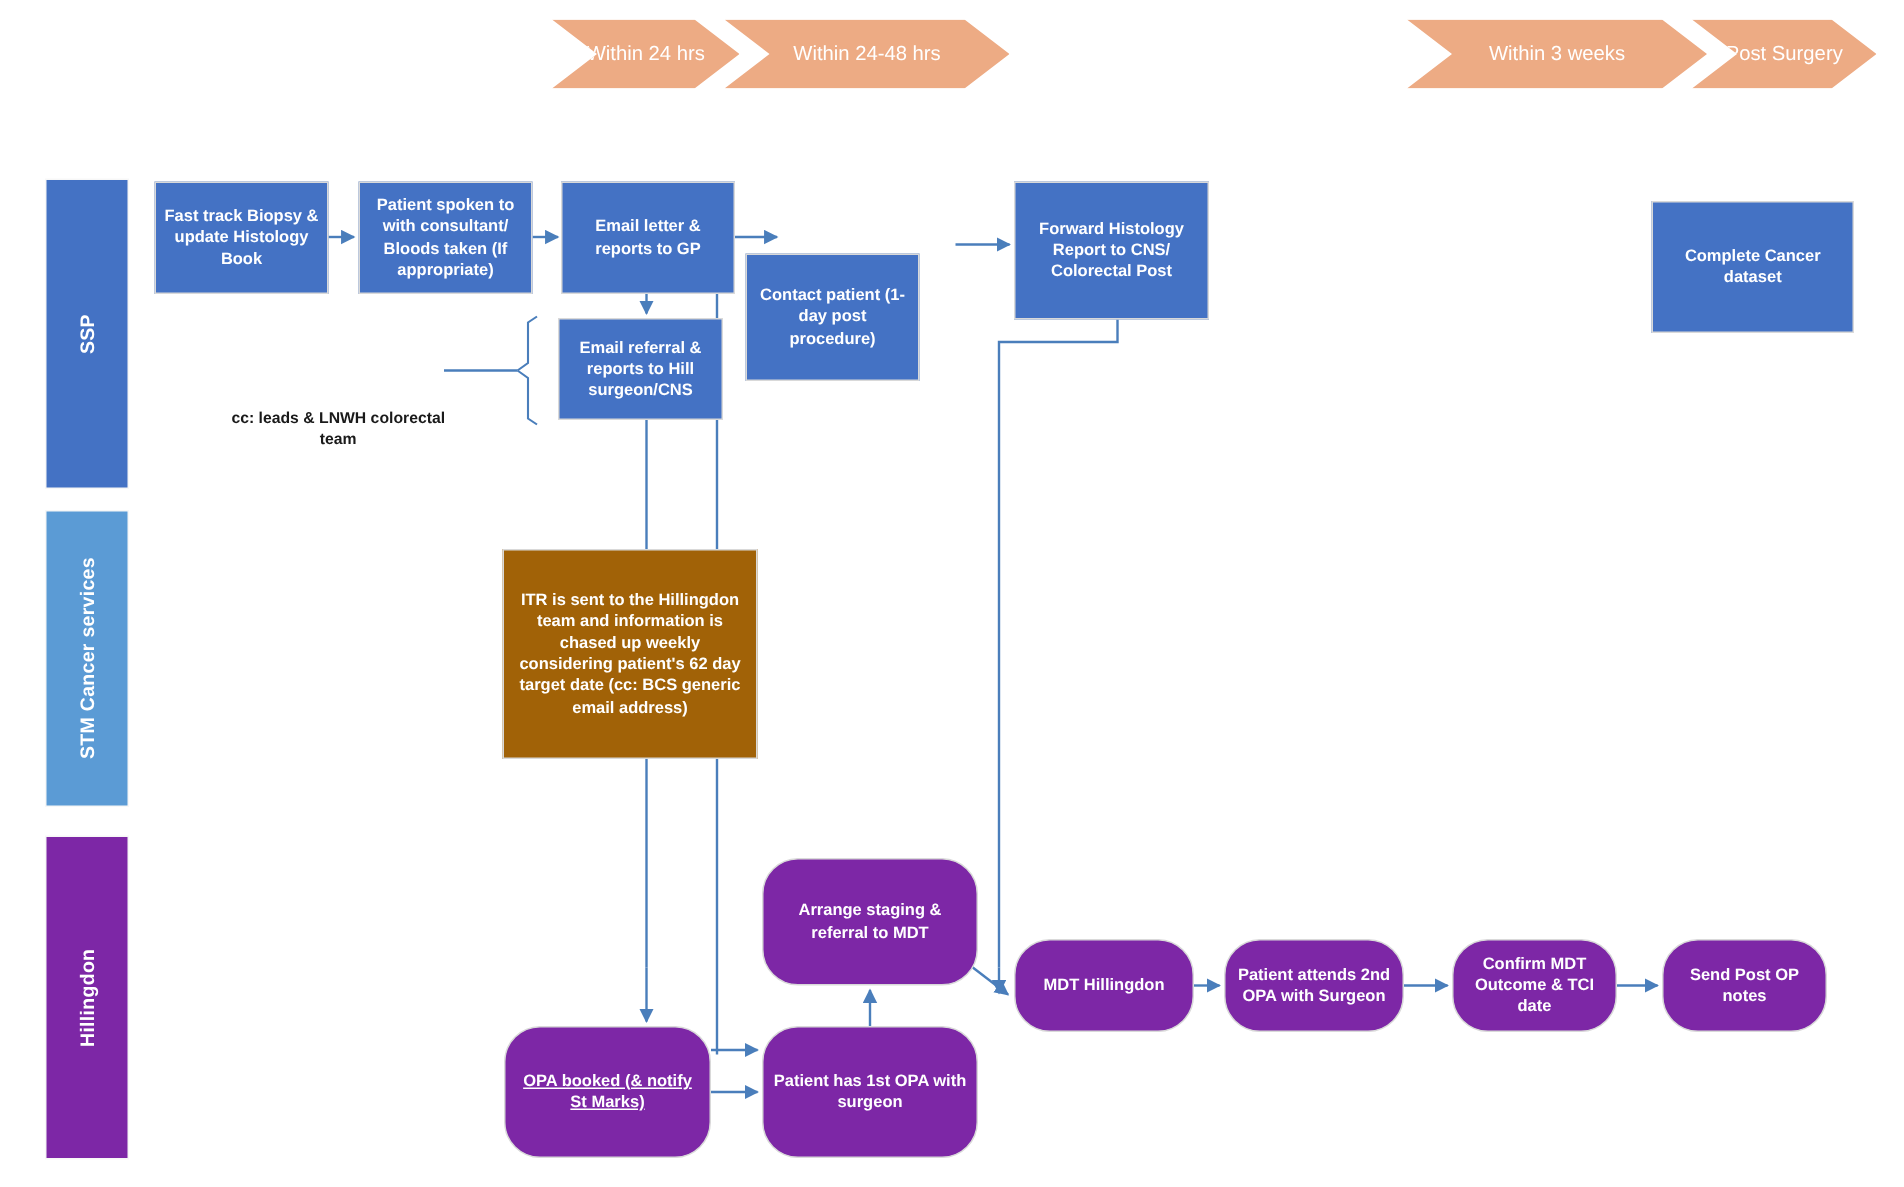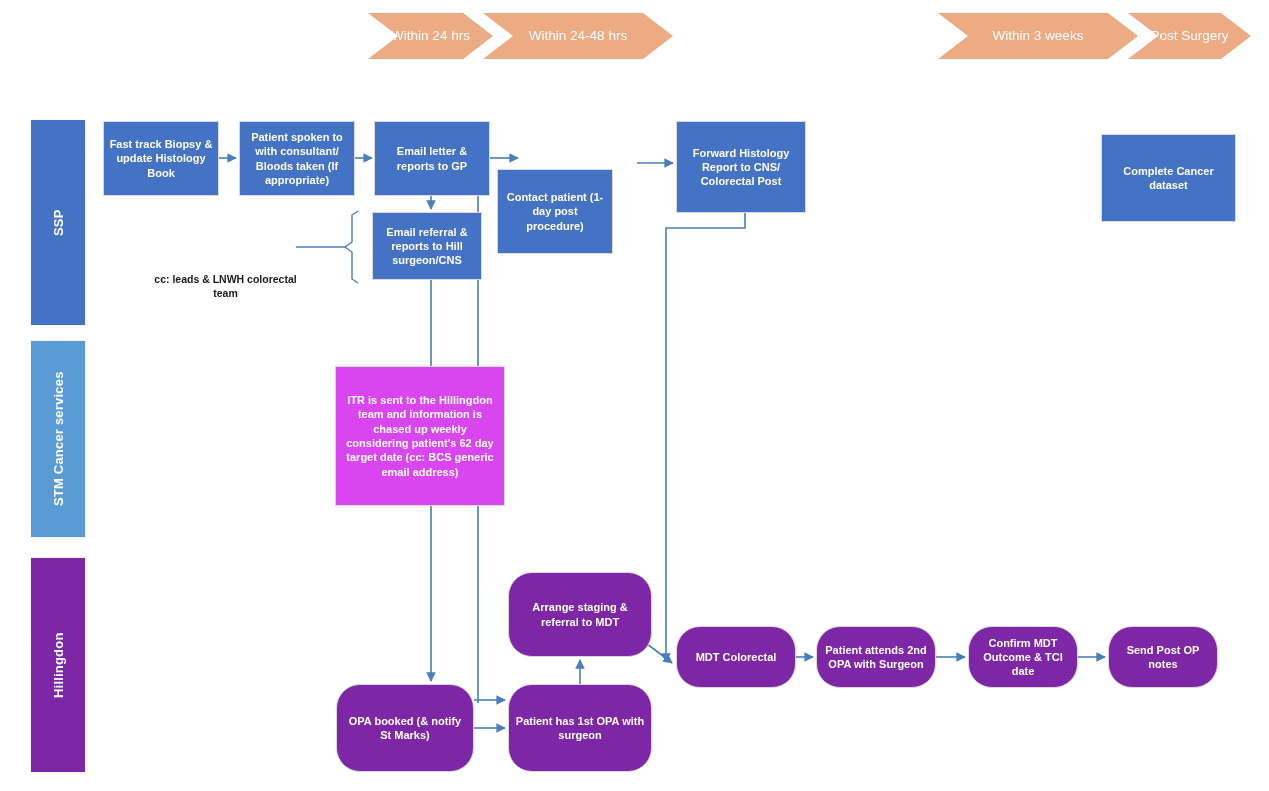--- a/index.html
+++ b/index.html
@@ -40,21 +40,21 @@
   
   .box{
     position:absolute;
     display:flex;align-items:center;justify-content:center;
     text-align:center;
     color:#ffffff;font-size:11px;font-weight:bold;line-height:1.30;
     padding:3px 5px;box-sizing:border-box;
     border:1px solid #D9D9D9;
   }
   .b-blue{background:#4472C4;}
-  .b-lblue{background:#d946ef;}
+  .b-lblue{background:#a16207;}
   .b-purple{background:#7D27A6;border-radius:24px;}
 
   .note{
     position:absolute;
     color:#1a1a1a;font-size:10.5px;font-weight:bold;
     text-align:center;line-height:1.35;
   }
 
   svg.wires{position:absolute;left:0;top:0;width:1269px;height:791px;
             pointer-events:none;overflow:visible;}
@@ -151,28 +151,28 @@
       </div>
       <div class="box b-blue" style="left: 372px; top: 212px; width: 110px; height: 68px;">
         <span>Email referral &amp; reports to Hill surgeon/CNS</span>
       </div>
       <div class="box b-lblue" style="left: 335px; top: 366px; width: 170px; height: 140px;">
         <span>ITR is sent to the Hillingdon team and information is chased up weekly considering patient's 62 day target date (cc: BCS generic email address)</span>
       </div>
       <div class="box b-purple" style="left: 508px; top: 572px; width: 144px; height: 85px;">
         <span>Arrange staging &amp; referral to MDT</span>
       </div>
-      <div class="box b-purple" style="left: 336px; top: 684px; width: 138px; height: 88px;">
+      <div class="box b-purple" style="left: 336px; top: 684px; width: 138px; height: 88px; text-decoration: underline;">
         <span>OPA booked (&amp; notify St Marks)</span>
       </div>
       <div class="box b-purple" style="left: 508px; top: 684px; width: 144px; height: 88px;">
         <span>Patient has 1st OPA with surgeon</span>
       </div>
       <div class="box b-purple" style="left: 676px; top: 626px; width: 120px; height: 62px;">
-        <span>MDT Colorectal</span>
+        <span>MDT Hillingdon</span>
       </div>
       <div class="box b-purple" style="left: 816px; top: 626px; width: 120px; height: 62px;">
         <span>Patient attends 2nd OPA with Surgeon</span>
       </div>
       <div class="box b-purple" style="left: 968px; top: 626px; width: 110px; height: 62px;">
         <span>Confirm MDT Outcome &amp; TCI date</span>
       </div>
       <div class="box b-purple" style="left: 1108px; top: 626px; width: 110px; height: 62px;">
         <span>Send Post OP notes</span>
       </div>

